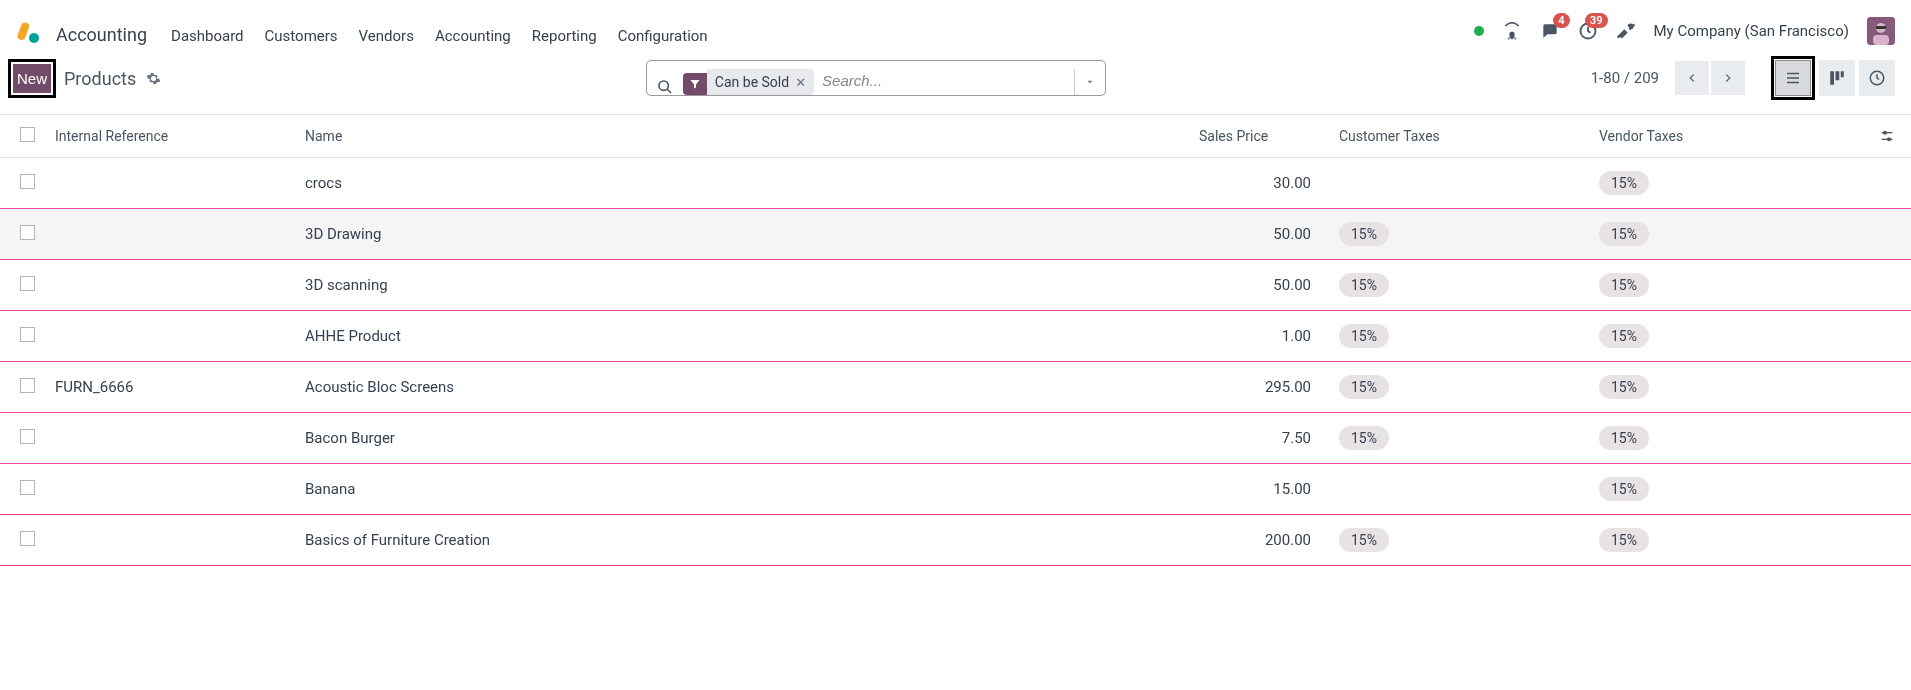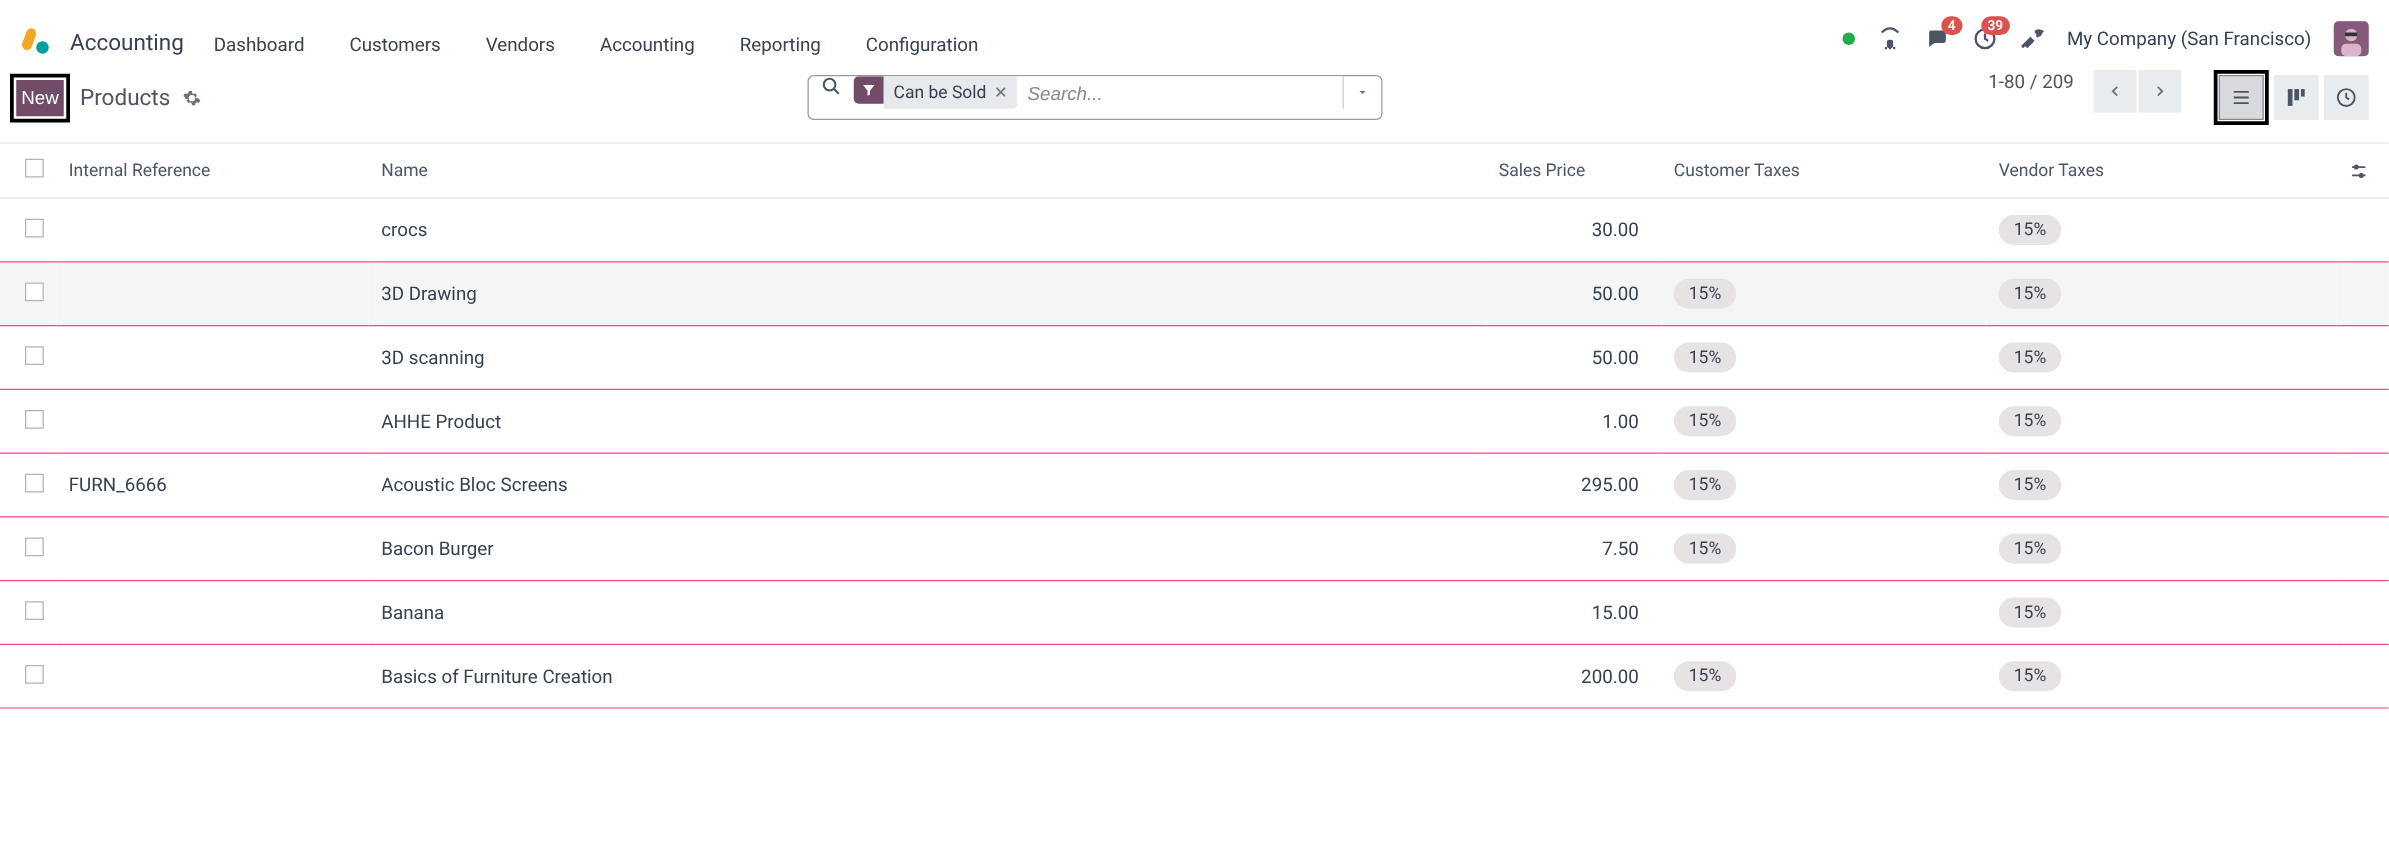--- a/index.html
+++ b/index.html
@@ -1,45 +1,45 @@
 <!DOCTYPE html>
 <html><head>
 <meta charset="utf-8">
 <style>
   * { box-sizing: border-box; margin: 0; padding: 0; }
   body { font-family: -apple-system, BlinkMacSystemFont, "Segoe UI", Roboto, sans-serif; font-size: 14px; color: #374151; background: #fff; }
   
   .navbar { display: flex; align-items: flex-end; height: 46px; padding: 0 16px; border-bottom: 1px solid transparent; }
   .logo { width: 24px; height: 24px; margin-right: 16px; position: relative; }
   .app-name { font-size: 18px; color: #374151; margin-right: 24px; }
-  .nav-menu { display: flex; gap: 36px; }
+  .nav-menu { display: flex; gap: 21px; }
   .nav-item { color: #374151; cursor: pointer; font-size: 15px; }
   .nav-spacer { flex: 1; }
   .nav-right { display: flex; align-items: center; gap: 18px; }
   .green-dot { width: 10px; height: 10px; border-radius: 50%; background: #1fad4e; }
   .icon-wrap { position: relative; cursor: pointer; color: #4b5563; }
   .badge { position: absolute; top: -8px; right: -10px; background: #d9534f; color: #fff; border-radius: 10px; font-size: 11px; padding: 1px 5px; min-width: 16px; text-align: center; font-weight: 600; }
   .company { font-size: 15px; color: #374151; cursor: pointer; }
   .avatar { width: 28px; height: 28px; border-radius: 4px; background: linear-gradient(135deg,#7b5ca0,#9b7fb8); display:flex; align-items:center; justify-content:center; overflow:hidden; }
   
   .control-bar { display: flex; align-items: center; padding: 10px 16px 14px 8px; border-bottom: 1px solid #dee2e6; }
   .new-btn-wrap { border: 3px solid #000; padding: 2px; margin-right: 8px; }
   .new-btn { background: #714b67; color: #fff; border: none; padding: 6px 4px; font-size: 15px; cursor: pointer; }
   .breadcrumb { font-size: 18px; color: #4b5563; display:flex; align-items:center; gap:10px;}
   .gear-icon { color: #6b7280; cursor:pointer; }
-  .search-wrap { margin: 0 auto; display: flex; align-items: flex-start; border: 1px solid #999; border-radius: 5px; height: 36px; overflow:hidden; }
+  .search-wrap { margin: 0 auto; display: flex; align-items: flex-end; border: 1px solid #999; border-radius: 5px; height: 36px; overflow:hidden; }
   .search-icon-box { padding: 0 10px; color:#4b5563; }
   .filter-chip { background: #714b67; color: #fff; display: inline-flex; align-items: center; padding: 5px 6px; border-radius: 4px 0 0 4px; margin-right:0; }
   .filter-chip-text { background: #e7e9ed; color:#374151; padding: 5px 8px; display:inline-flex; align-items:center; border-radius: 0 4px 4px 0; gap:6px;}
   .filter-close { cursor:pointer; color:#6b7280; font-size:13px; }
   .search-input { border: none; outline: none; padding: 6px 8px; font-size: 15px; width: 260px; color:#374151; }
   .search-input::placeholder { color:#888; font-style: italic;}
   .search-caret { border-left: 1px solid #ccc; padding: 8px 10px; cursor:pointer; color:#6b7280;}
   
-  .pager-area { display:flex; gap: 14px; }
+  .pager-area { display:flex; align-items:center; gap: 14px; }
   .pager-text { font-size: 15px; color:#4b5563;}
   .pager-btns { display:flex; }
   .pager-btn { width:34px; height:34px; background:#e9ecef; border:none; display:flex; align-items:center; justify-content:center; cursor:pointer; color:#6b7280; margin-left:2px;}
   .view-switch-wrap { display:flex; align-items:center; margin-left:12px; }
   .view-switch-hl { border:3px solid #000; padding:1px; }
   .view-btn { width:36px; height:36px; background:#e9ecef; border:none; display:flex; align-items:center; justify-content:center; cursor:pointer; color:#4b5563;}
   .view-btn.active { background:#d8dadd; border:1px solid #888;}
   
   .table { width: 100%; border-collapse: collapse; }
   .table thead th { text-align: left; font-weight: 400; font-size: 14px; color: #4b5563; padding: 12px 10px; border-bottom: 1px solid #dee2e6; background:#fff;}

